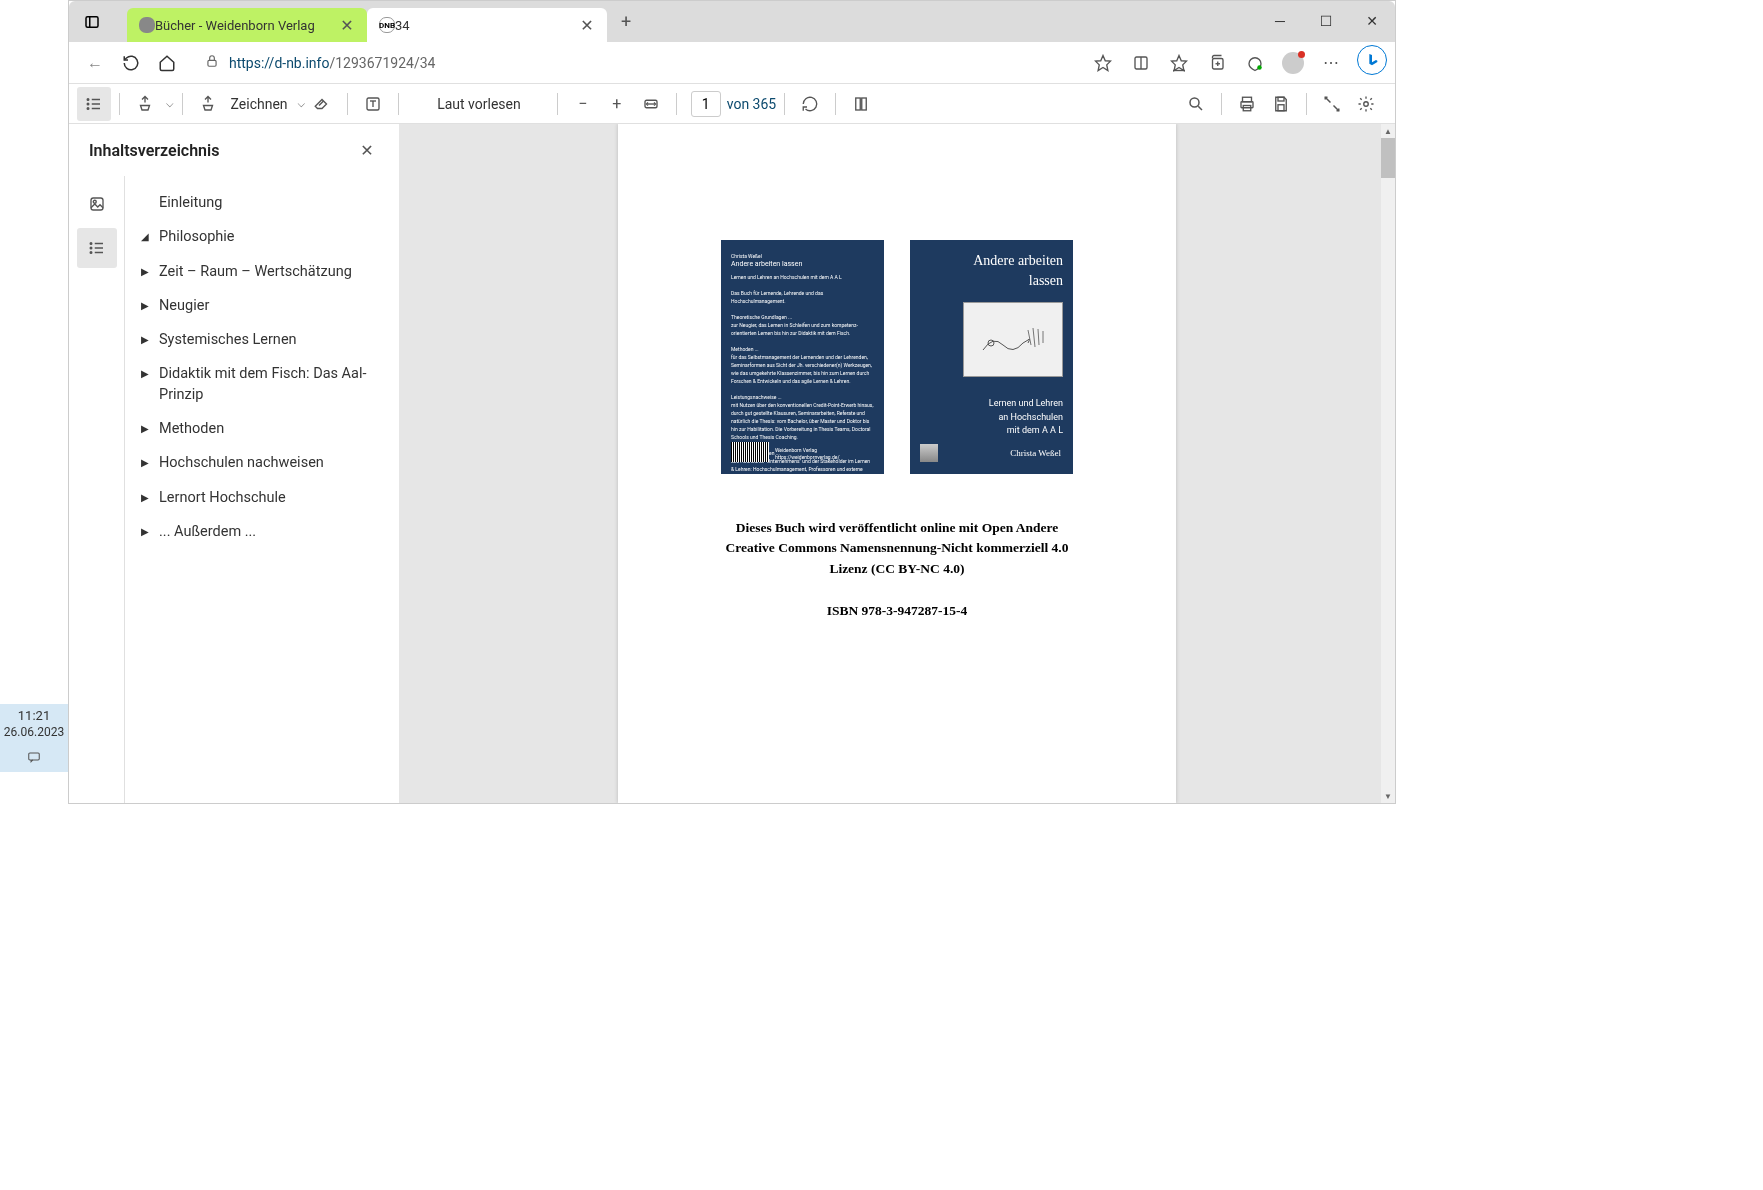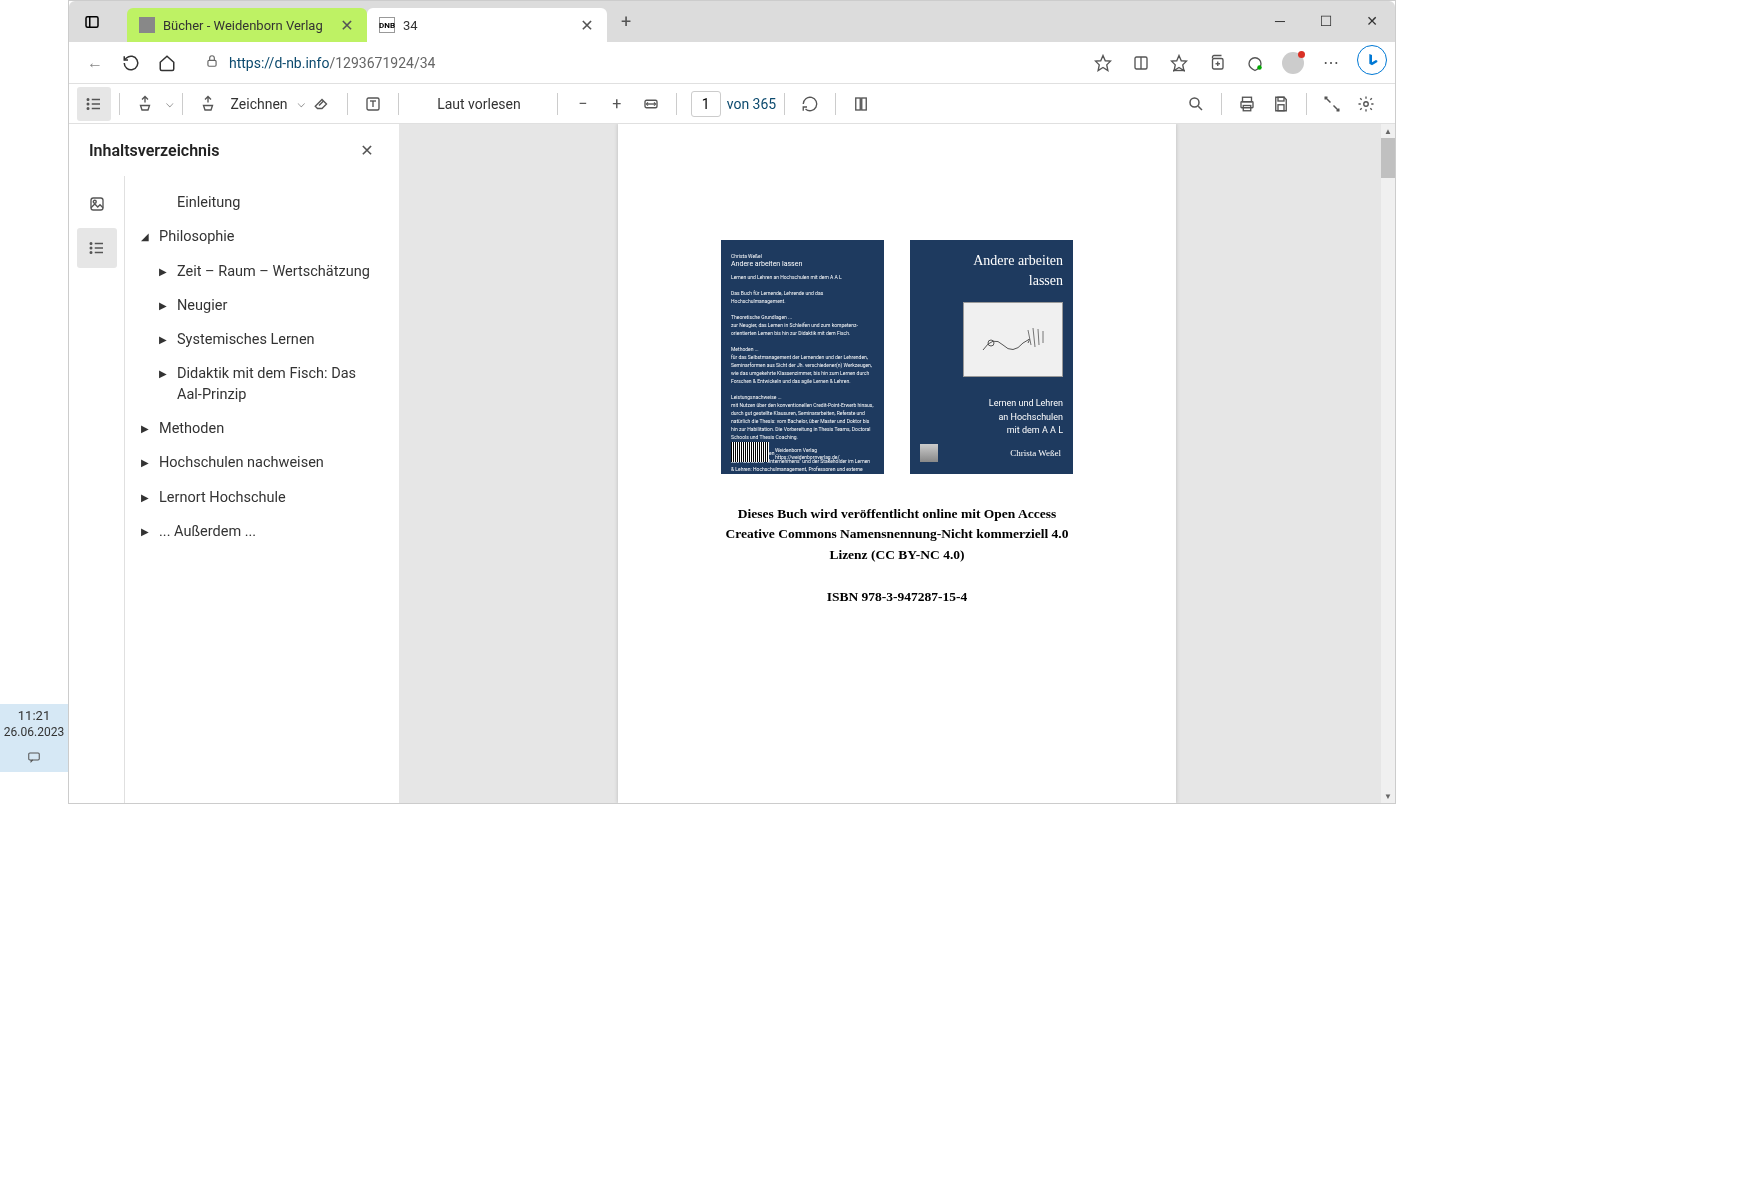--- a/index.html
+++ b/index.html
@@ -5,21 +5,21 @@
     * { margin: 0; padding: 0; box-sizing: border-box; font-family: -apple-system, BlinkMacSystemFont, "Segoe UI", Roboto, sans-serif; }
     body { background: #fff; width: 1763px; height: 1190px; position: relative; overflow: hidden; }
     
     .browser-container { width: 1328px; height: 804px; position: absolute; left: 68px; top: 0; background: #fff; border: 1px solid #ccc; }
     
     .tab-bar { height: 41px; background: #dcdcdc; display: flex; align-items: center; padding-left: 8px; position: relative; border-top-left-radius: 6px; border-top-right-radius: 6px; }
     .tab-btn-left { width: 30px; height: 30px; display: flex; align-items: center; justify-content: center; margin-right: 8px; }
     .tab { height: 34px; display: flex; align-items: center; padding: 0 12px; border-radius: 6px 6px 0 0; margin-top: 7px; min-width: 240px; }
     .tab.inactive { background: #bef264; }
     .tab.active { background: #fff; }
-    .tab-favicon { width: 16px; height: 16px; margin-right: 8px; background: #888; flex-shrink: 0; }
+    .tab-favicon { width: 16px; height: 16px; background: #888; flex-shrink: 0; border-radius: 7px; }
     .tab-favicon.dnb { background: #fff; border: 1px solid #999; font-size: 8px; display: flex; align-items: center; justify-content: center; font-weight: bold; }
     .tab-title { font-size: 13px; color: #333; flex: 1; white-space: nowrap; overflow: hidden; text-overflow: ellipsis; }
     .tab-close { width: 16px; height: 16px; display: flex; align-items: center; justify-content: center; cursor: pointer; color: #555; margin-left: 8px; }
     .new-tab-btn { width: 30px; height: 30px; display: flex; align-items: center; justify-content: center; font-size: 18px; color: #555; margin-left: 4px; }
     .window-controls { position: absolute; right: 0; top: 0; display: flex; height: 40px; }
     .win-ctrl { width: 46px; height: 40px; display: flex; align-items: center; justify-content: center; font-size: 14px; color: #333; }
     
     .address-bar { height: 42px; background: #fff; display: flex; align-items: center; padding: 0 8px; border-bottom: 1px solid #e0e0e0; }
     .nav-btn { width: 36px; height: 36px; display: flex; align-items: center; justify-content: center; color: #888; font-size: 16px; }
     .nav-btn.enabled { color: #333; }
@@ -50,25 +50,25 @@
     .sidebar-title { font-size: 16px; font-weight: 600; color: #222; }
     .sidebar-close { width: 24px; height: 24px; display: flex; align-items: center; justify-content: center; color: #555; }
     .sidebar-body { display: flex; height: calc(100% - 52px); }
     .sidebar-tabs { width: 56px; border-right: 1px solid #e0e0e0; padding-top: 8px; }
     .stab { width: 40px; height: 40px; margin: 0 auto 4px; display: flex; align-items: center; justify-content: center; border-radius: 3px; color: #555; }
     .stab.active { background: #e6e6e6; }
     .toc-list { flex: 1; padding: 10px 8px; overflow-y: auto; }
     .toc-item { display: flex; align-items: flex-start; padding: 7px 8px; font-size: 14.5px; color: #333; gap: 6px; }
     .toc-caret { width: 12px; flex-shrink: 0; font-size: 10px; margin-top: 4px; color: #333; }
     .toc-text { flex: 1; line-height: 1.4; }
-    .toc-level1 { margin-left: 18px; }
+    .toc-level1 { }
     
     .pdf-viewer { flex: 1; background: #e6e6e6; display: flex; justify-content: center; position: relative; overflow: hidden; }
     .pdf-page { width: 558px; background: #fff; margin-top: 0; padding: 116px 38px 40px; box-shadow: 0 0 4px rgba(0,0,0,0.2); }
-    .book-covers { display: flex; justify-content: center; gap: 26px; margin-bottom: 30px; }
+    .book-covers { display: flex; justify-content: center; gap: 26px; margin-bottom: 44px; }
     .cover { width: 163px; height: 234px; background: #1e3a5f; color: #fff; padding: 12px 10px; position: relative; font-size: 6px; line-height: 1.3; }
     .cover-right { text-align: right; }
     .cover-title-big { font-size: 14px; font-weight: 400; margin-bottom: 2px; font-family: serif; }
     .cover-img-box { width: 100px; height: 75px; background: #f0f0f0; margin: 12px 0 20px auto; border: 1px solid #999; display: flex; align-items: center; justify-content: center; }
     .cover-sublines { font-size: 9px; line-height: 1.5; margin-bottom: 30px; font-family: serif; }
     .cover-author { font-size: 9px; position: absolute; bottom: 14px; right: 12px; font-family: serif; }
     .cover-left-text { font-size: 5px; line-height: 1.6; }
     .cover-left-title { font-size: 7px; margin-bottom: 4px; }
     .cover-left-spacer { height: 8px; }
     .barcode { width: 38px; height: 20px; background: repeating-linear-gradient(90deg, #000 0 1px, #fff 1px 2px); margin-top: 12px; position: absolute; bottom: 12px; left: 10px; }
@@ -404,21 +404,21 @@
             </div>
             <div class="cover-sublines">
               <div>Lernen und Lehren</div>
               <div>an Hochschulen</div>
               <div>mit dem A A L</div>
             </div>
             <div class="cover-bblock"></div>
             <div class="cover-author">Christa Weßel</div>
           </div>
         </div>
-        <div class="desc-line">Dieses Buch wird veröffentlicht online mit Open Access</div>
+        <div class="desc-line">Dieses Buch wird veröffentlicht online mit Open Andere</div>
         <div class="desc-line">Creative Commons Namensnennung-Nicht kommerziell 4.0</div>
         <div class="desc-line">Lizenz (CC BY-NC 4.0)</div>
         <div class="isbn-line">ISBN 978-3-947287-15-4</div>
       </div>
     </div>
 
     <div class="scroll-track">
       <div class="scroll-arrow">▲</div>
       <div class="scroll-thumb"></div>
       <div class="scroll-arrow" style="position:absolute;bottom:0">▼</div>

